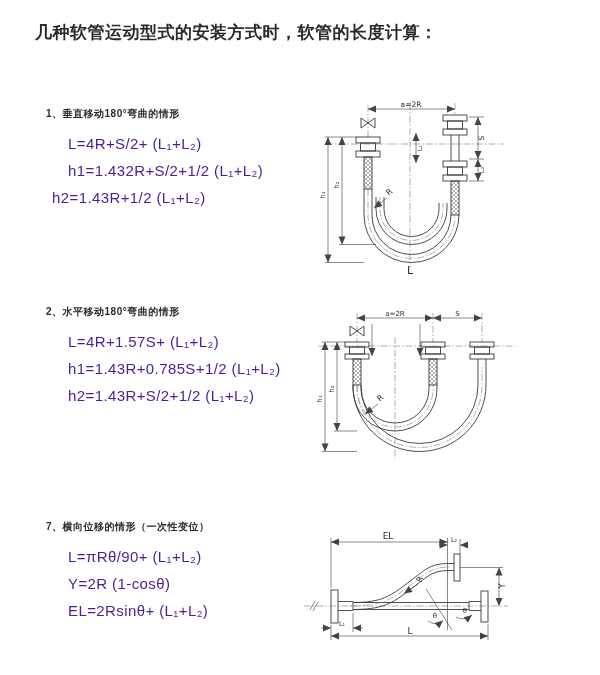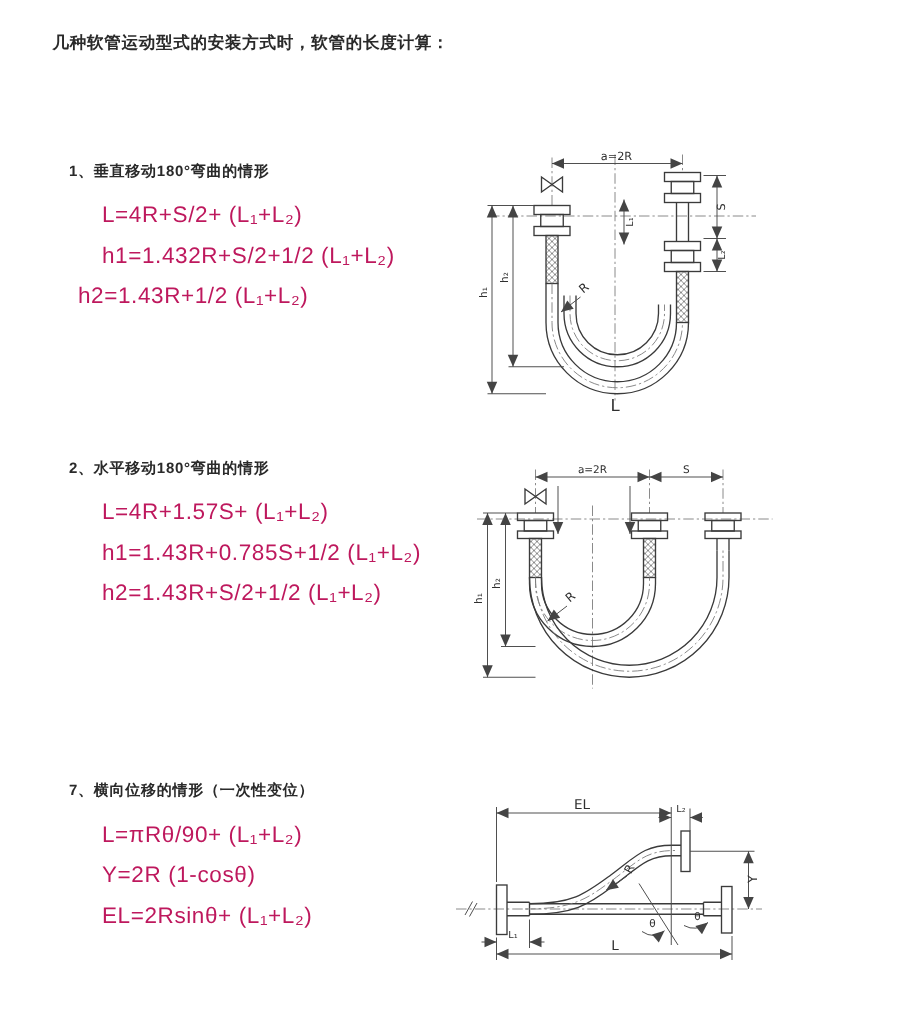--- a/index.html
+++ b/index.html
@@ -1,21 +1,21 @@
 <!DOCTYPE html>
 <html><head>
 <meta charset="utf-8">
 <style>
   html,body{margin:0;padding:0;background:#ffffff;}
   .page{position:relative;width:600px;height:675px;background:#ffffff;overflow:hidden;
         font-family:"Liberation Sans",sans-serif;color:#2a2a2a;}
   .t{position:absolute;white-space:nowrap;}
-  .doc-title{font-weight:bold;font-size:11px;letter-spacing:0.5px;}
+  .doc-title{font-weight:bold;font-size:17px;letter-spacing:0.5px;}
   .head{font-weight:bold;font-size:10px;letter-spacing:0.5px;}
-  .frm{font-size:15px;letter-spacing:0.4px;color:#be185d;}
+  .frm{font-size:15px;letter-spacing:0.4px;color:#4c1d95;}
   .dg{position:absolute;margin-top:21px;}
   svg{display:block;}
   svg text{font-family:"DejaVu Sans",sans-serif;fill:#2f2f2f;stroke:none;}
   .st{stroke:#3b3b3b;stroke-width:0.9;fill:none;}
   .thin{stroke:#4a4a4a;stroke-width:0.65;fill:none;}
   .cl{stroke:#7d7d7d;stroke-width:0.6;fill:none;stroke-dasharray:7 2 1.5 2;}
 </style>
 </head>
 <body>
 

